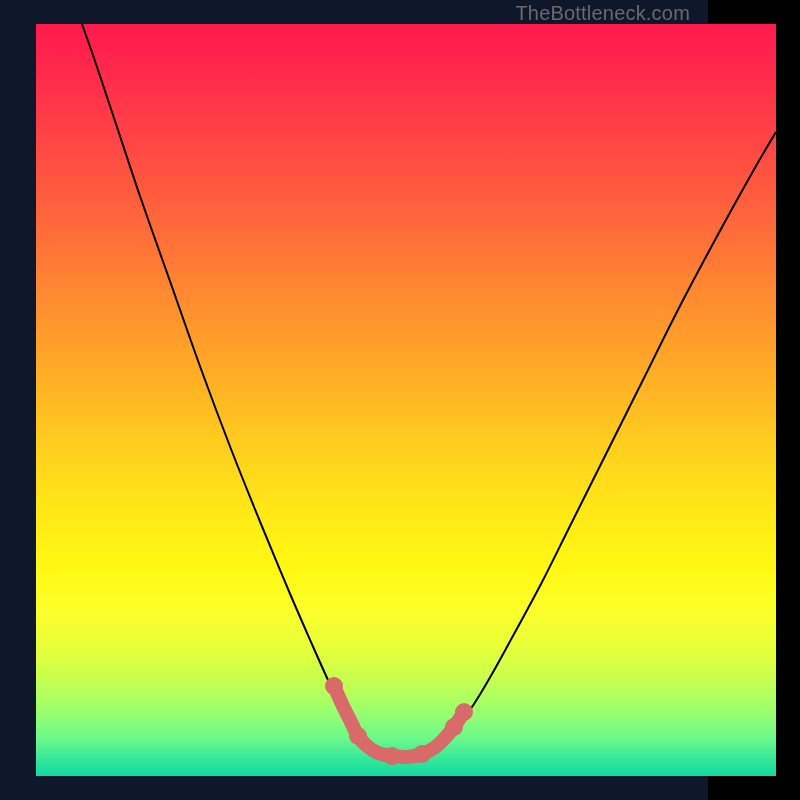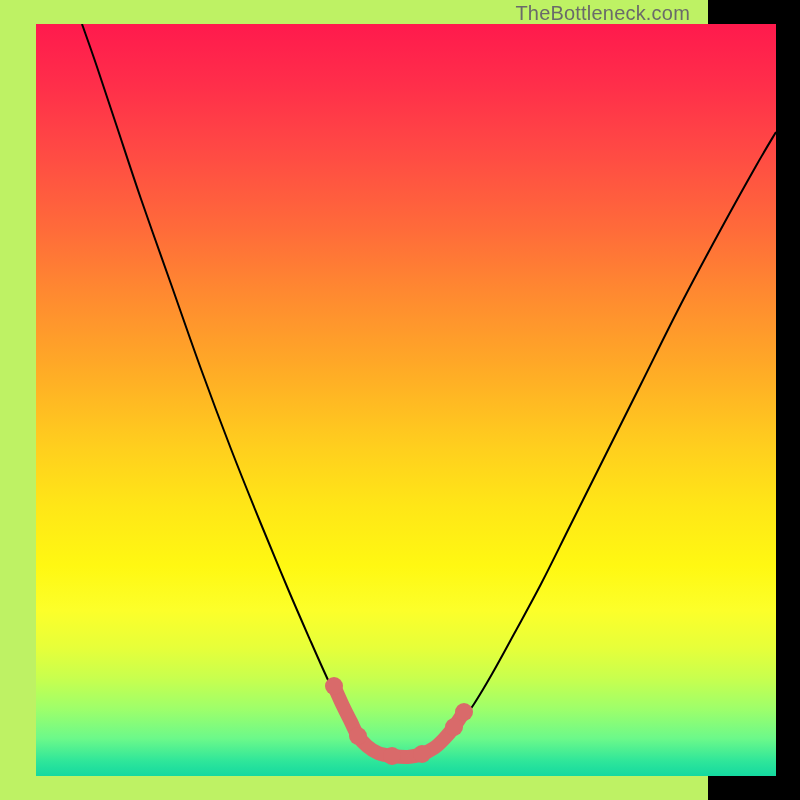--- a/index.html
+++ b/index.html
@@ -10,21 +10,21 @@
     background: #000;
     overflow: hidden;
     font-family: Arial, Helvetica, sans-serif;
   }
   .frame {
     position: absolute;
     left: 0;
     top: 0;
     width: 708px;
     height: 800px;
-    background: #bef264;
+    background: #0f172a;
   }
   .plot {
     position: absolute;
     left: 36px;
     top: 24px;
     width: 740px;
     height: 752px;
     
     background: linear-gradient(to bottom,
       #ff1a4d 0%,

